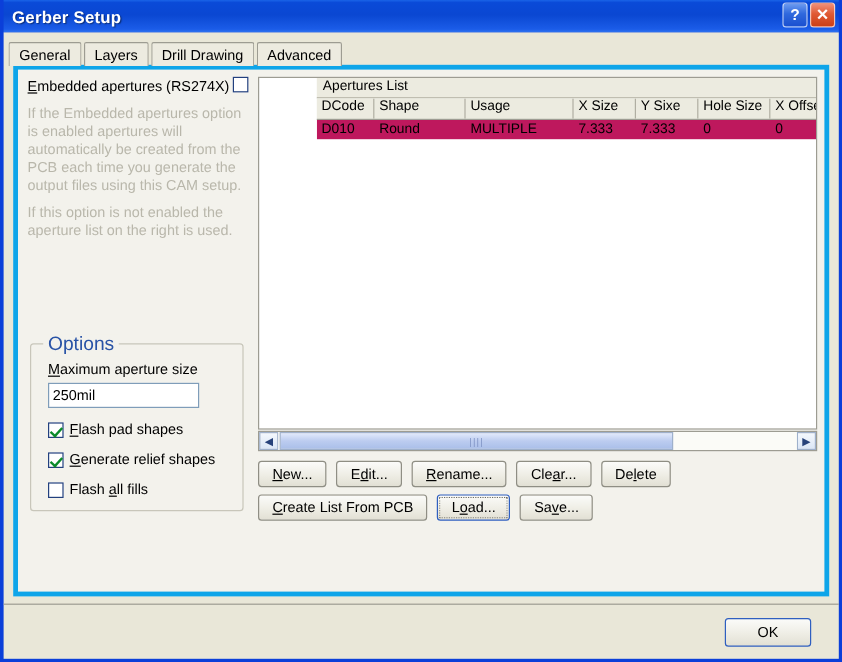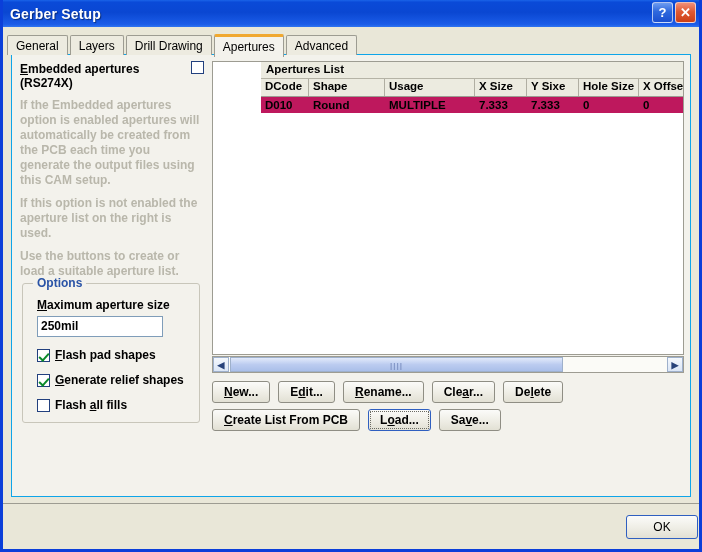--- a/index.html
+++ b/index.html
@@ -88,22 +88,21 @@
     border-bottom: none;
     margin-bottom: -2px;
     z-index: 4;
     position: relative;
   }
 
   .tabpanel {
     position: absolute;
     left: 8px; top: 27px; right: 8px; bottom: 52px;
     background: #f3f2ec;
-    border: 1px solid #0ea5e9;
-    font-weight: bold;
+    border: 4px solid #0ea5e9;
   }
 
   
   .left-col {
     position: absolute; left: 8px; top: 6px;
     width: 186px;
   }
   .embed-row {
     display: flex; align-items: flex-start;
     justify-content: space-between;
@@ -148,21 +147,21 @@
     left: 10px; top: 228px;
     width: 178px; height: 140px;
     border: 1px solid #c8c6ba;
     border-radius: 3px;
   }
   .gb-title {
     position: absolute;
     left: 10px; top: -8px;
     background: #f3f2ec;
     padding: 0 4px;
-    font-size: 12px;
+    font-size: 16px;
     color: #2953a6;
   }
   .gb-inner { padding: 14px 10px 0 14px; }
   .field-label { font-size: 12px; color: #000; }
   .textinput {
     margin-top: 4px;
     width: 126px; height: 21px;
     border: 1px solid #7f9db9;
     background: #ffffff;
     font-size: 12px;
@@ -294,21 +293,21 @@
 
   
   .footer-sep {
     position: absolute;
     left: 0; right: 0; bottom: 45px;
     height: 1px;
     background: #9d9c92;
   }
   .footer-btns {
     position: absolute;
-    right: 1px; bottom: 10px;
+    right: 23px; bottom: 10px;
     display: flex; gap: 8px;
   }
   .fbtn {
     width: 72px; height: 24px;
     background: linear-gradient(180deg,#fbfbf9 0%,#efeee6 52%,#e2e0d4 100%);
     border: 1px solid #2f5fc0;
     border-radius: 3px;
     font-size: 12px; color: #000;
     font-family: "Liberation Sans", sans-serif;
     cursor: pointer;
@@ -327,34 +326,32 @@
       <div class="tbtn close">✕</div>
     </div>
   </div>
 
   <div class="dialog-body">
 
     <div class="tabstrip">
       <div class="tab">General</div>
       <div class="tab">Layers</div>
       <div class="tab">Drill Drawing</div>
-      <div class="tab active">Apertures</div>
       <div class="tab">Advanced</div>
     </div>
 
     <div class="tabpanel">
 
       <div class="left-col">
         <div class="embed-row">
           <span class="embed-label"><span class="u">E</span><span>mbedded apertures (RS274X)</span></span>
           <span class="cbox"></span>
         </div>
         <div class="gray-para">If the Embedded apertures option is enabled apertures will automatically be created from the PCB each time you generate the output files using this CAM setup.</div>
         <div class="gray-para">If this option is not enabled the aperture list on the right is used.</div>
-        <div class="gray-para">Use the buttons to create or load a suitable aperture list.</div>
       </div>
 
       <div class="groupbox">
         <div class="gb-title">Options</div>
         <div class="gb-inner">
           <div class="field-label"><span class="u">M</span><span>aximum aperture size</span></div>
           <div class="textinput">250mil</div>
 
           <div class="chk-row">
             <span class="cbox checked"></span>

